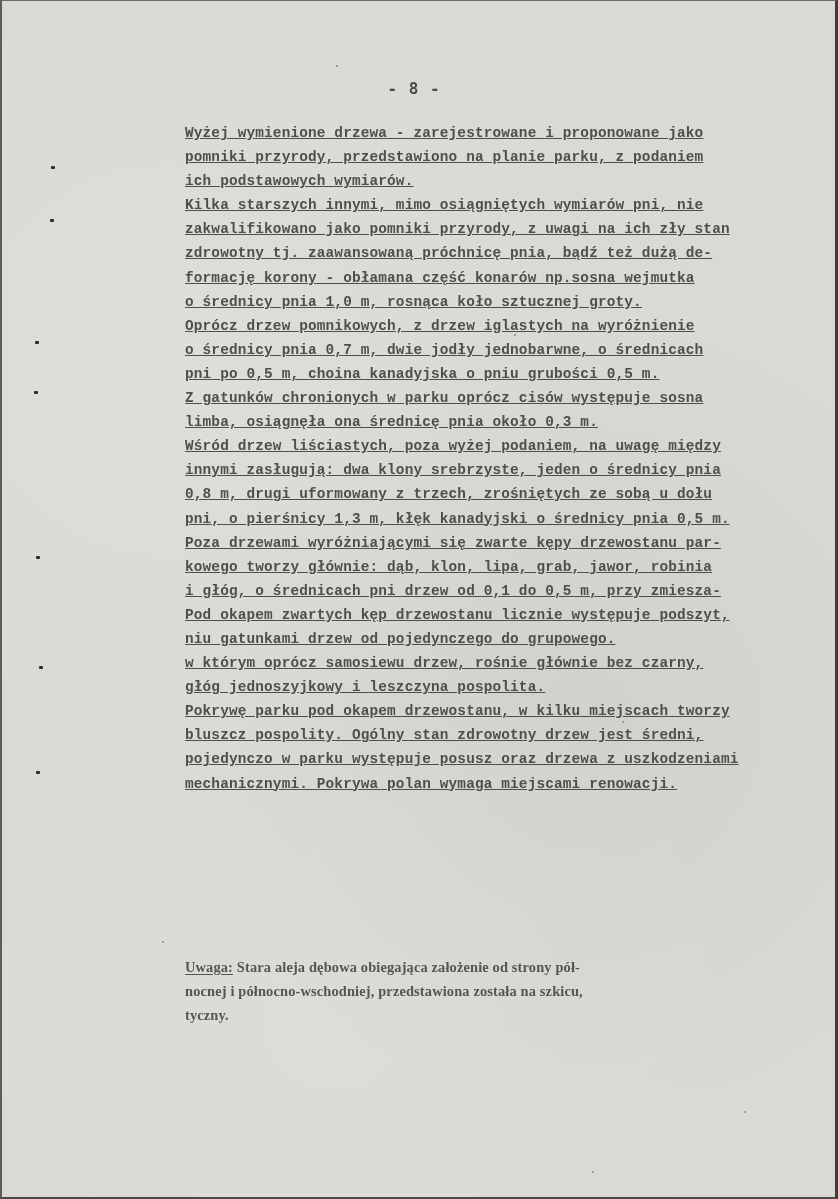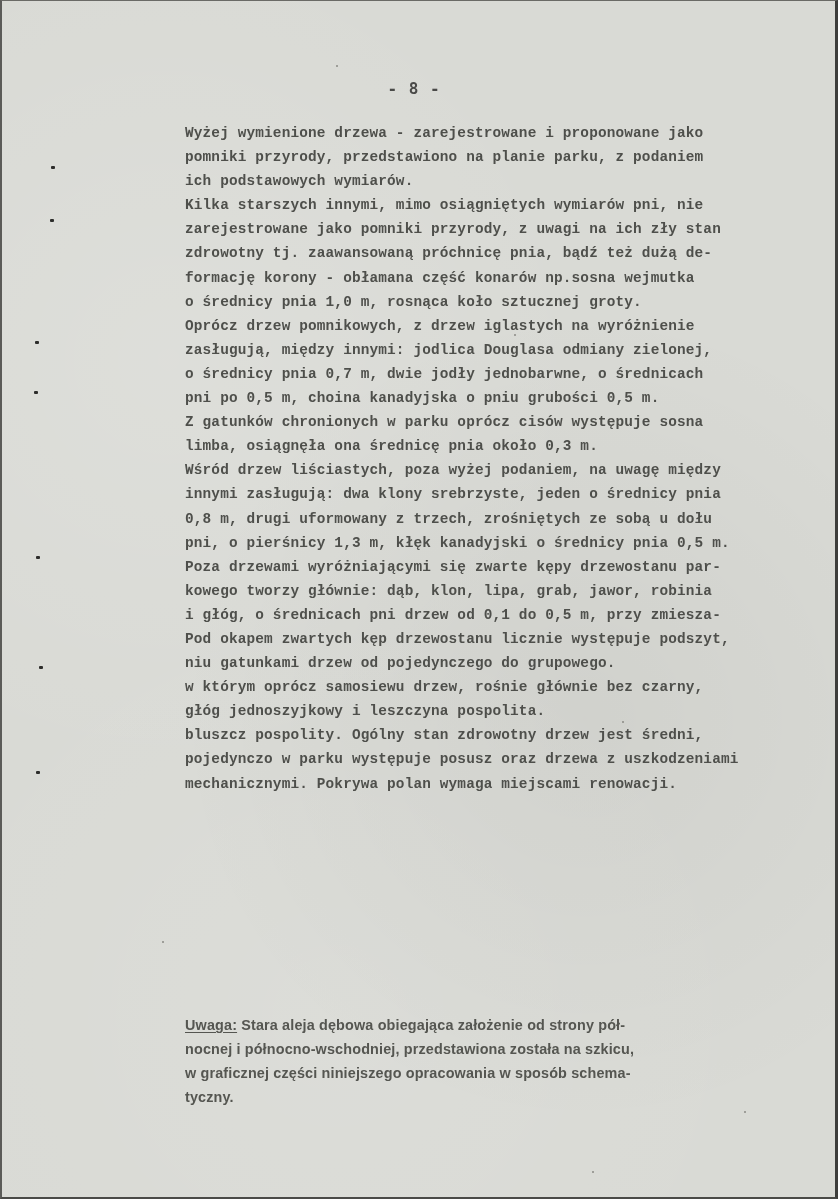--- a/index.html
+++ b/index.html
@@ -39,32 +39,33 @@
       position: absolute;
       left: 183px;
       top: 120px;
       width: 640px;
       font-family: "Liberation Mono", "DejaVu Sans Mono", monospace;
       font-weight: bold;
       font-size: 14.4px;
       line-height: 24.1px;
       color: #4e4f4b;
       letter-spacing: 0.15px;
+      text-decoration: underline;
     }
     .line {
       display: block;
       white-space: pre;
       height: 24.1px;
     }
     .note-block {
       position: absolute;
       left: 183px;
-      top: 1012px;
+      top: 954px;
       width: 640px;
-      font-family: Liberation Sans, sans-serif;
+      font-family: Liberation Serif, serif;
       font-weight: bold;
       font-size: 14.4px;
       line-height: 24.4px;
       color: #555651;
       letter-spacing: 0.15px;
     }
     .note-label {
       text-decoration: underline;
       text-underline-offset: 2px;
     }
@@ -88,50 +89,49 @@
 
 <div class="page">
 
   <div class="page-number">- 8 -</div>
 
   <div class="body-text">
     <span class="line">Wyżej wymienione drzewa - zarejestrowane i proponowane jako</span>
     <span class="line">pomniki przyrody, przedstawiono na planie parku, z podaniem</span>
     <span class="line">ich podstawowych wymiarów.</span>
     <span class="line">Kilka starszych innymi, mimo osiągniętych wymiarów pni, nie</span>
-    <span class="line">zarejestrowane jako pomniki przyrody, z uwagi na ich zły stan</span>
+    <span class="line">zakwalifikowano jako pomniki przyrody, z uwagi na ich zły stan</span>
     <span class="line">zdrowotny tj. zaawansowaną próchnicę pnia, bądź też dużą de-</span>
     <span class="line">formację korony - obłamana część konarów np.sosna wejmutka</span>
     <span class="line">o średnicy pnia 1,0 m, rosnąca koło sztucznej groty.</span>
     <span class="line">Oprócz drzew pomnikowych, z drzew iglastych na wyróżnienie</span>
-    <span class="line">zasługują, między innymi: jodlica Douglasa odmiany zielonej,</span>
     <span class="line">o średnicy pnia 0,7 m, dwie jodły jednobarwne, o średnicach</span>
     <span class="line">pni po 0,5 m, choina kanadyjska o pniu grubości 0,5 m.</span>
     <span class="line">Z gatunków chronionych w parku oprócz cisów występuje sosna</span>
     <span class="line">limba, osiągnęła ona średnicę pnia około 0,3 m.</span>
     <span class="line">Wśród drzew liściastych, poza wyżej podaniem, na uwagę między</span>
     <span class="line">innymi zasługują: dwa klony srebrzyste, jeden o średnicy pnia</span>
     <span class="line">0,8 m, drugi uformowany z trzech, zrośniętych ze sobą u dołu</span>
     <span class="line">pni, o pierśnicy 1,3 m, kłęk kanadyjski o średnicy pnia 0,5 m.</span>
     <span class="line">Poza drzewami wyróżniającymi się zwarte kępy drzewostanu par-</span>
     <span class="line">kowego tworzy głównie: dąb, klon, lipa, grab, jawor, robinia</span>
     <span class="line">i głóg, o średnicach pni drzew od 0,1 do 0,5 m, przy zmiesza-</span>
     <span class="line">Pod okapem zwartych kęp drzewostanu licznie występuje podszyt,</span>
     <span class="line">niu gatunkami drzew od pojedynczego do grupowego.</span>
     <span class="line">w którym oprócz samosiewu drzew, rośnie głównie bez czarny,</span>
     <span class="line">głóg jednoszyjkowy i leszczyna pospolita.</span>
+    <span class="line">Pokrywę parku pod okapem drzewostanu, w kilku miejscach tworzy</span>
     <span class="line">bluszcz pospolity. Ogólny stan zdrowotny drzew jest średni,</span>
     <span class="line">pojedynczo w parku występuje posusz oraz drzewa z uszkodzeniami</span>
     <span class="line">mechanicznymi. Pokrywa polan wymaga miejscami renowacji.</span>
   </div>
 
   <div class="note-block">
     <span class="line"><span class="note-label">Uwaga:</span><span> Stara aleja dębowa obiegająca założenie od strony pół-</span></span>
     <span class="line">nocnej i północno-wschodniej, przedstawiona została na szkicu,</span>
-    <span class="line">w graficznej części niniejszego opracowania w sposób schema-</span>
     <span class="line">tyczny.</span>
   </div>
 
   <div class="margin-mark" style="left:49px; top:165px;"></div>
   <div class="margin-mark" style="left:48px; top:218px;"></div>
   <div class="margin-mark" style="left:33px; top:340px;"></div>
   <div class="margin-mark" style="left:32px; top:390px;"></div>
   <div class="margin-mark" style="left:34px; top:555px;"></div>
   <div class="margin-mark" style="left:37px; top:665px;"></div>
   <div class="margin-mark" style="left:34px; top:770px;"></div>

